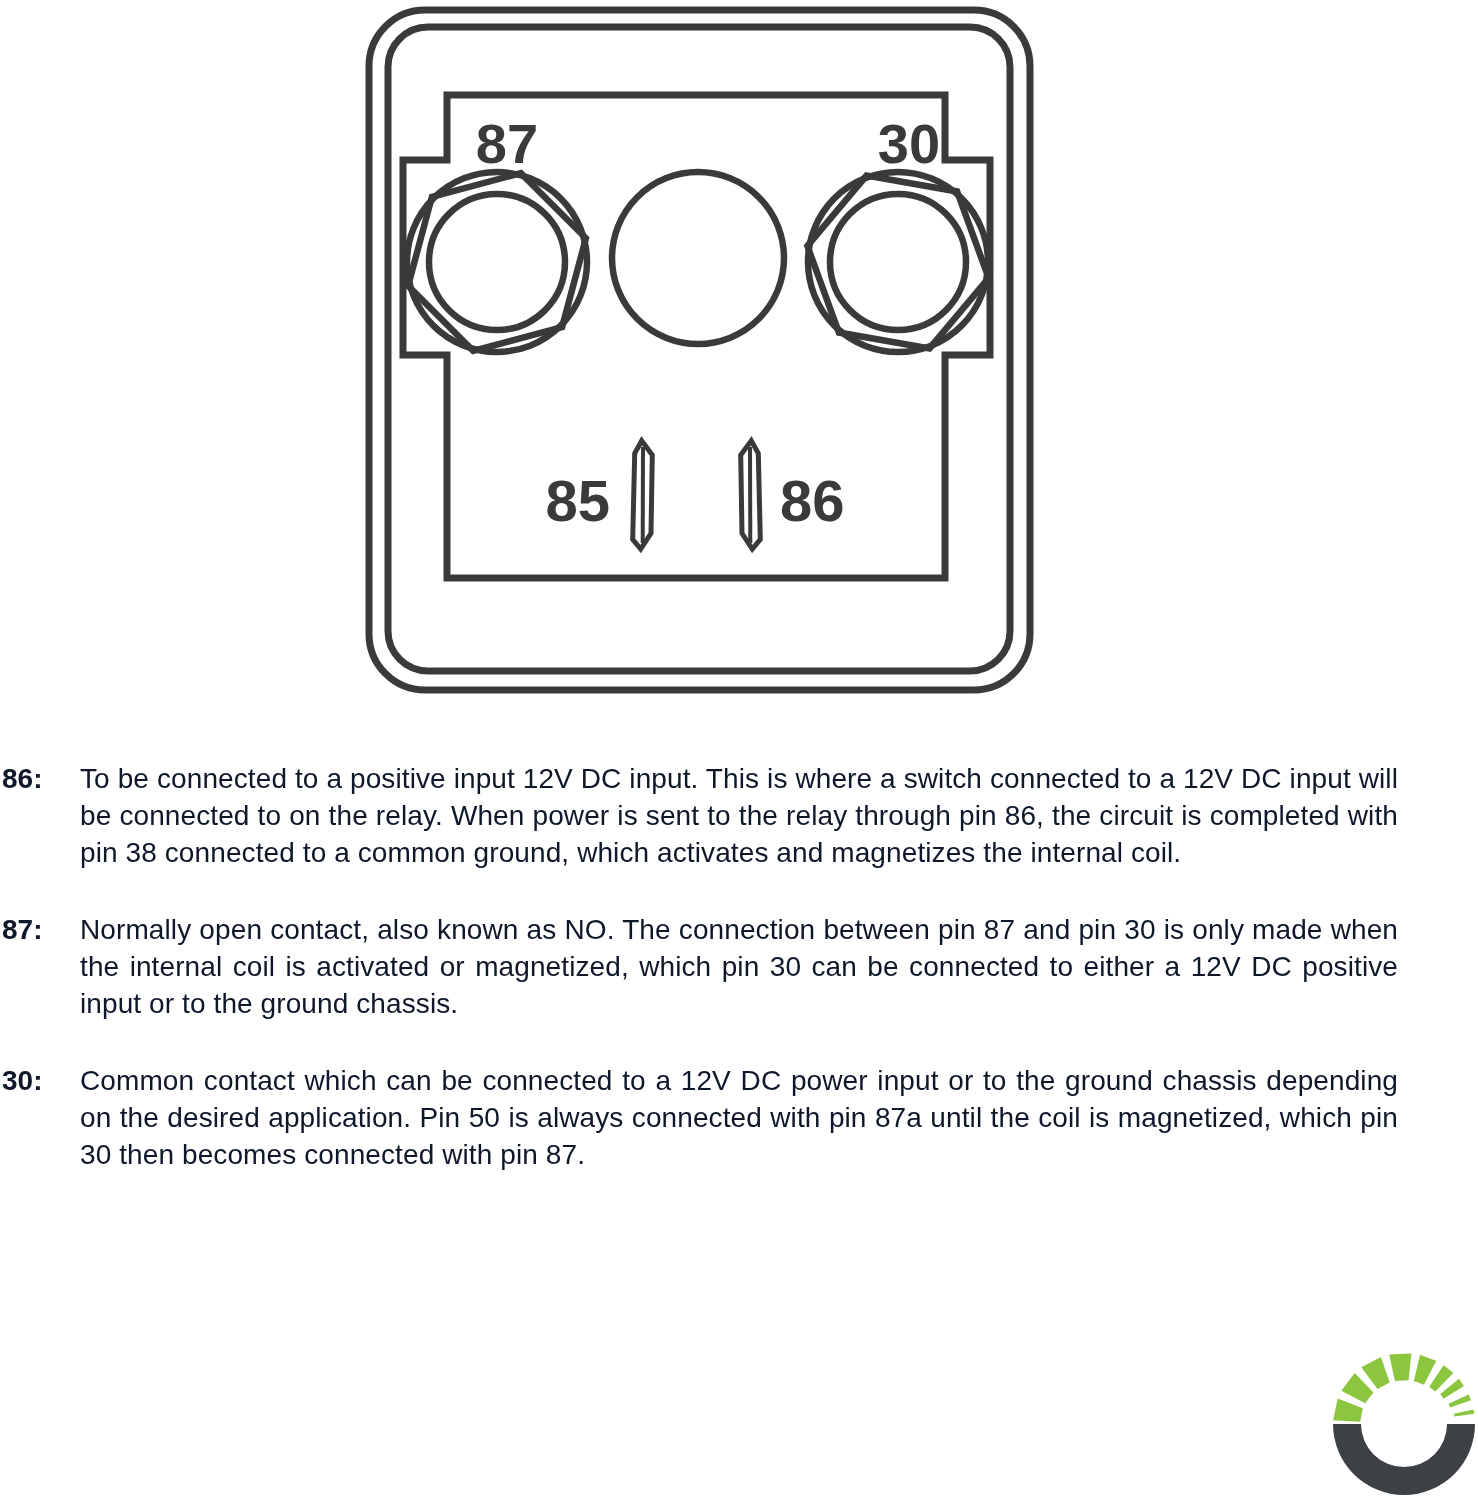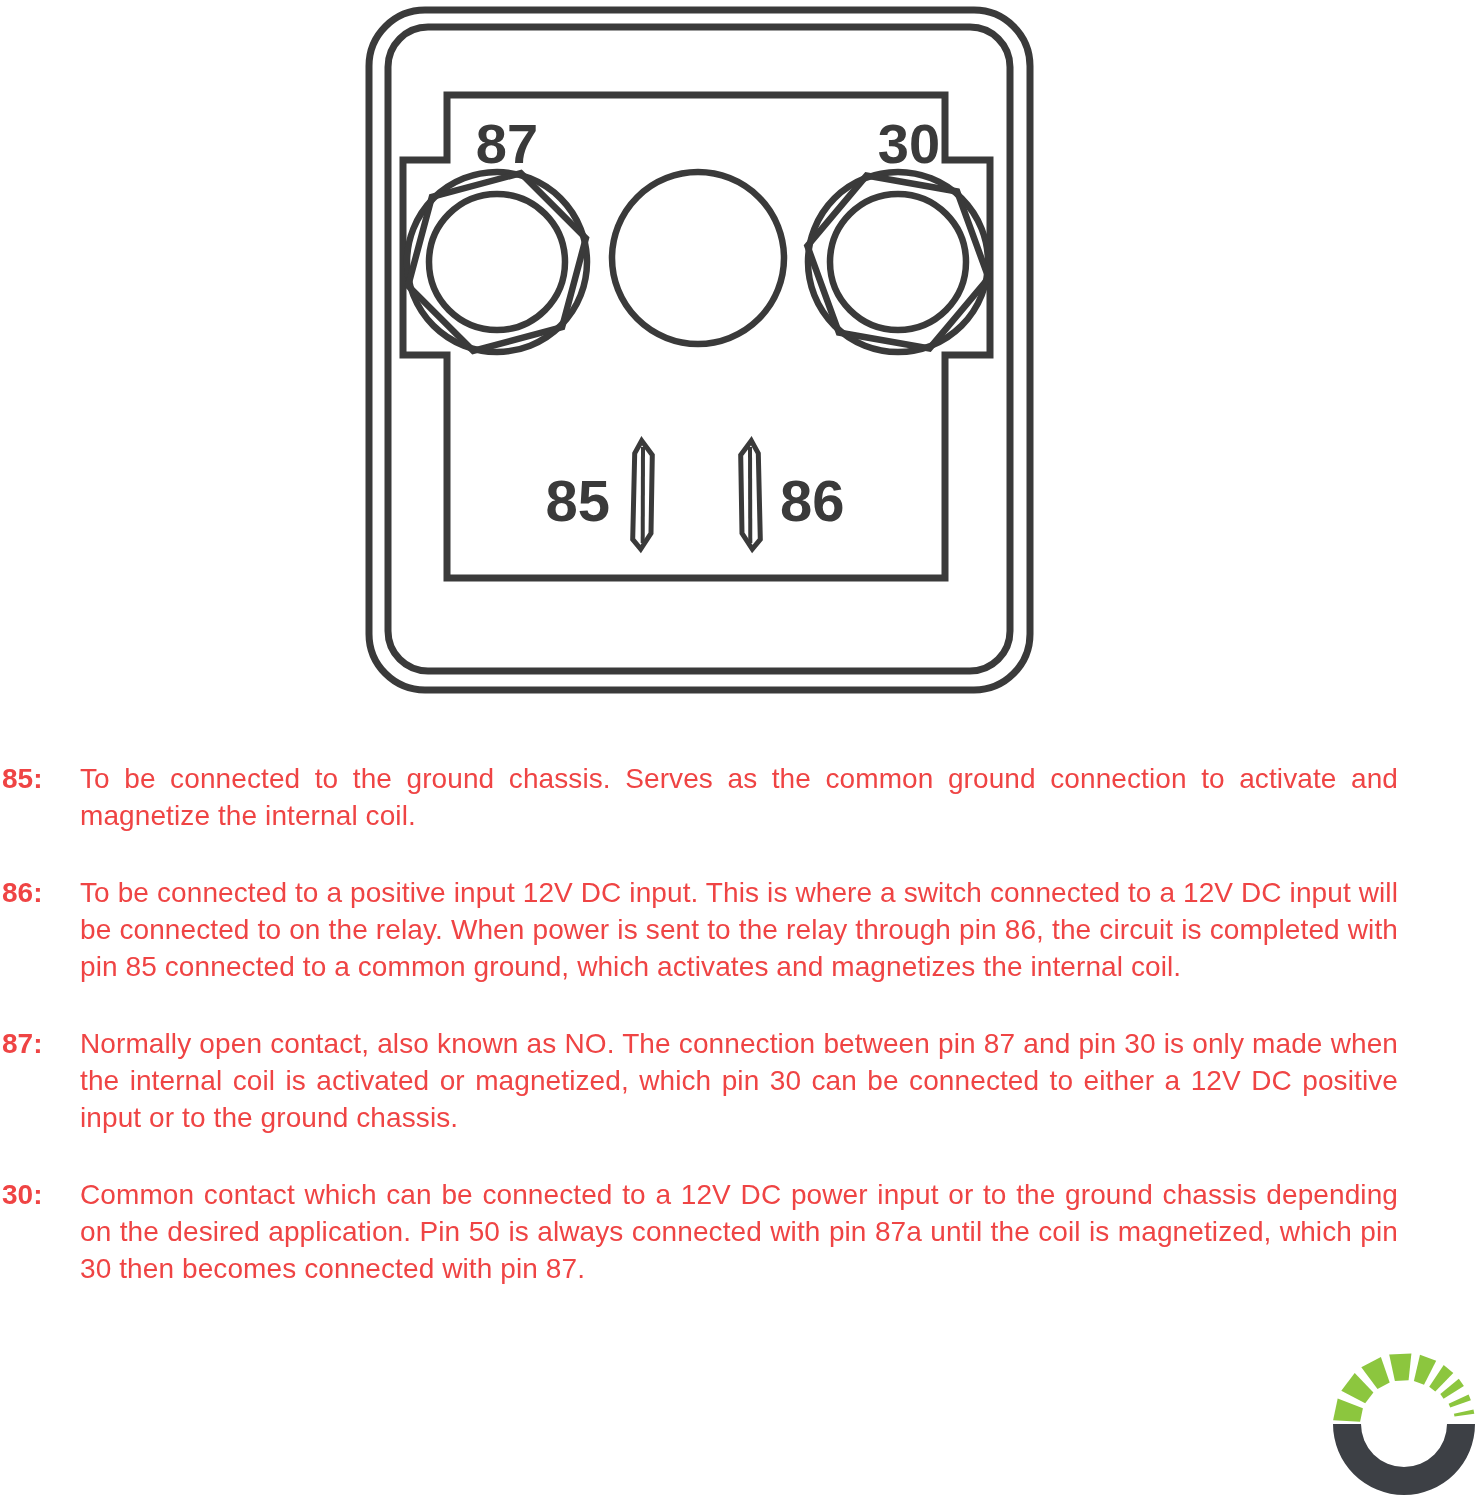--- a/index.html
+++ b/index.html
@@ -1,21 +1,21 @@
 <!DOCTYPE html>
 <html><head>
 <meta charset="utf-8">
 <style>
   html,body{margin:0;padding:0;background:#ffffff;}
   .canvas{
     position:relative;
     width:1478px;height:1500px;
     background:#ffffff;
     font-family:"Liberation Sans",sans-serif;
-    color:#ef4444;
+    color:#0f172a;
     overflow:hidden;
   }
   
   .relay-svg{position:absolute;left:363px;top:0;}
   .relay-svg .outline{fill:none;stroke:#3a3a3a;}
   .relay-svg text{fill:#3a3a3a;font-family:"Liberation Sans",sans-serif;font-weight:bold;}
   .pin-top-label{font-size:56px;}
   .pin-bottom-label{font-size:58px;}
   
   .descriptions{
@@ -74,26 +74,22 @@
     </g>
 
     <text class="pin-top-label" x="144" y="163" text-anchor="middle">87</text>
     <text class="pin-top-label" x="546" y="163" text-anchor="middle">30</text>
     <text class="pin-bottom-label" x="247" y="521" text-anchor="end">85</text>
     <text class="pin-bottom-label" x="417" y="521" text-anchor="start">86</text>
   </svg>
 
   <div class="descriptions">
     <div class="desc-row">
-      <div class="desc-label">85:</div>
-      <div class="desc-text">To be connected to the ground chassis. Serves as the common ground connection to activate and magnetize the internal coil.</div>
-    </div>
-    <div class="desc-row">
       <div class="desc-label">86:</div>
-      <div class="desc-text">To be connected to a positive input 12V DC input. This is where a switch connected to a 12V DC input will be connected to on the relay. When power is sent to the relay through pin 86, the circuit is completed with pin 85 connected to a common ground, which activates and magnetizes the internal coil.</div>
+      <div class="desc-text">To be connected to a positive input 12V DC input. This is where a switch connected to a 12V DC input will be connected to on the relay. When power is sent to the relay through pin 86, the circuit is completed with pin 38 connected to a common ground, which activates and magnetizes the internal coil.</div>
     </div>
     <div class="desc-row">
       <div class="desc-label">87:</div>
       <div class="desc-text">Normally open contact, also known as NO. The connection between pin 87 and pin 30 is only made when the internal coil is activated or magnetized, which pin 30 can be connected to either a 12V DC positive input or to the ground chassis.</div>
     </div>
     <div class="desc-row">
       <div class="desc-label">30:</div>
       <div class="desc-text">Common contact which can be connected to a 12V DC power input or to the ground chassis depending on the desired application. Pin 50 is always connected with pin 87a until the coil is magnetized, which pin 30 then becomes connected with pin 87.</div>
     </div>
   </div>

